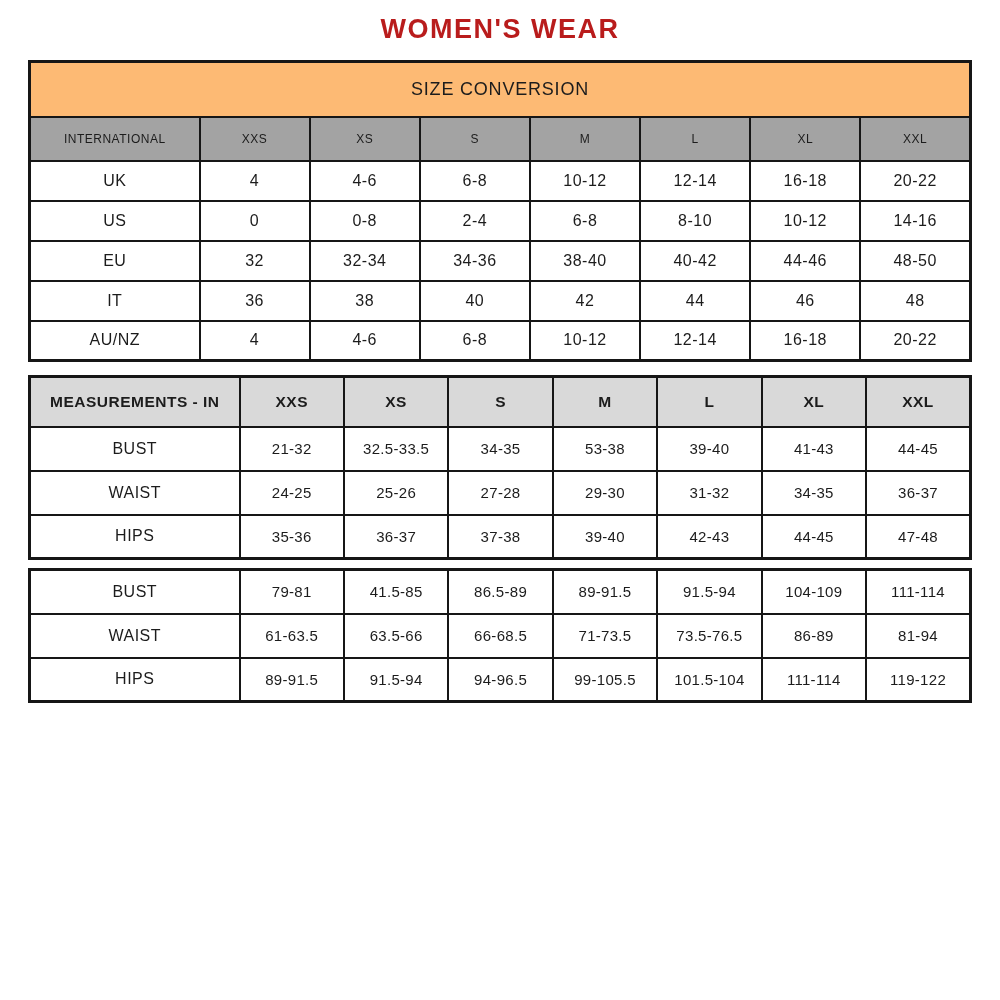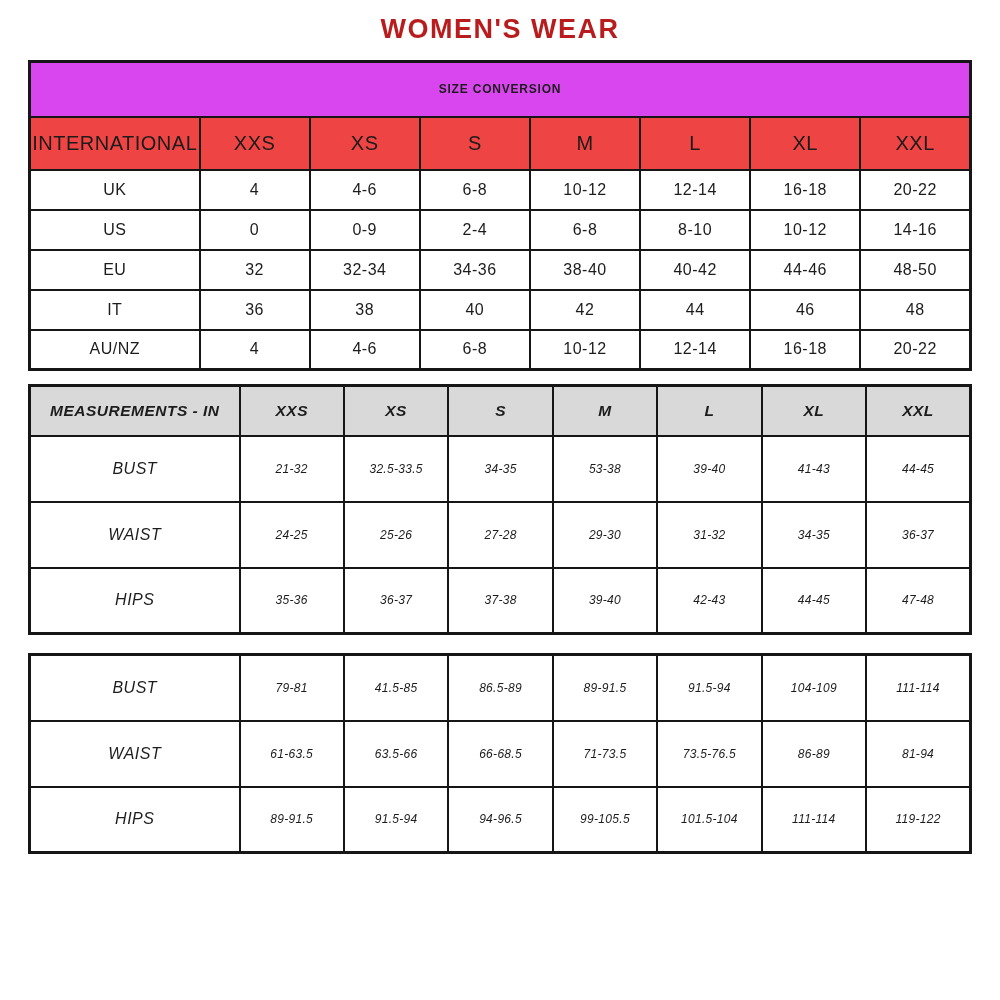--- a/index.html
+++ b/index.html
@@ -19,51 +19,51 @@
     letter-spacing: 1.5px;
     color: #b91c1c;
   }
   table {
     width: 100%;
     border-collapse: collapse;
     table-layout: fixed;
     border: 3px solid #161616;
   }
   .size-table { margin-bottom: 13px; }
-  .measure-table { margin-bottom: 18px; font-style: italic; }
+  .measure-table { margin-bottom: 8px; }
   th, td {
     border: 2px solid #161616;
     text-align: center;
     vertical-align: middle;
     padding: 0;
     font-weight: normal;
     overflow: hidden;
     white-space: nowrap;
   }
   .label-col-sc { width: 170px; }
   .label-col-m  { width: 210px; }
   .banner {
-    background: #d946ef;
-    font-weight: 700;
-    font-size: 12px;
+    background: #fdba74;
+    font-weight: 400;
+    font-size: 18px;
     letter-spacing: 0.8px;
     height: 55px;
   }
-  .size-table .header-row th { height: 53px; font-size: 20px; letter-spacing: 0.5px; background: #ef4444; }
+  .size-table .header-row th { height: 44px; font-size: 12px; letter-spacing: 0.5px; background: #a3a3a3; }
   .size-table .body-row th,
   .size-table .body-row td { height: 40px; font-size: 16px; letter-spacing: 0.5px; }
   .measure-table .header-row th {
     height: 50px;
     background: #d9d9d9;
     font-weight: 700;
     font-size: 15.5px;
     letter-spacing: 0.5px;
   }
-  .measure-table .body-row th { height: 66px; font-size: 16px; letter-spacing: 0.5px; }
-  .measure-table .body-row td { font-size: 12px; letter-spacing: 0.3px; }
+  .measure-table .body-row th { height: 44px; font-size: 16px; letter-spacing: 0.5px; }
+  .measure-table .body-row td { font-size: 15px; letter-spacing: 0.3px; }
 </style>
 </head>
 <body>
 
 <div class="sheet">
   <h1>WOMEN'S WEAR</h1>
 
   <table class="size-table">
     <colgroup>
         <col class="label-col-sc">
@@ -89,21 +89,21 @@
           <td class="val">4-6</td>
           <td class="val">6-8</td>
           <td class="val">10-12</td>
           <td class="val">12-14</td>
           <td class="val">16-18</td>
           <td class="val">20-22</td>
         </tr>
         <tr class="body-row">
           <th class="rowlabel">US</th>
           <td class="val">0</td>
-          <td class="val">0-9</td>
+          <td class="val">0-8</td>
           <td class="val">2-4</td>
           <td class="val">6-8</td>
           <td class="val">8-10</td>
           <td class="val">10-12</td>
           <td class="val">14-16</td>
         </tr>
         <tr class="body-row">
           <th class="rowlabel">EU</th>
           <td class="val">32</td>
           <td class="val">32-34</td>

